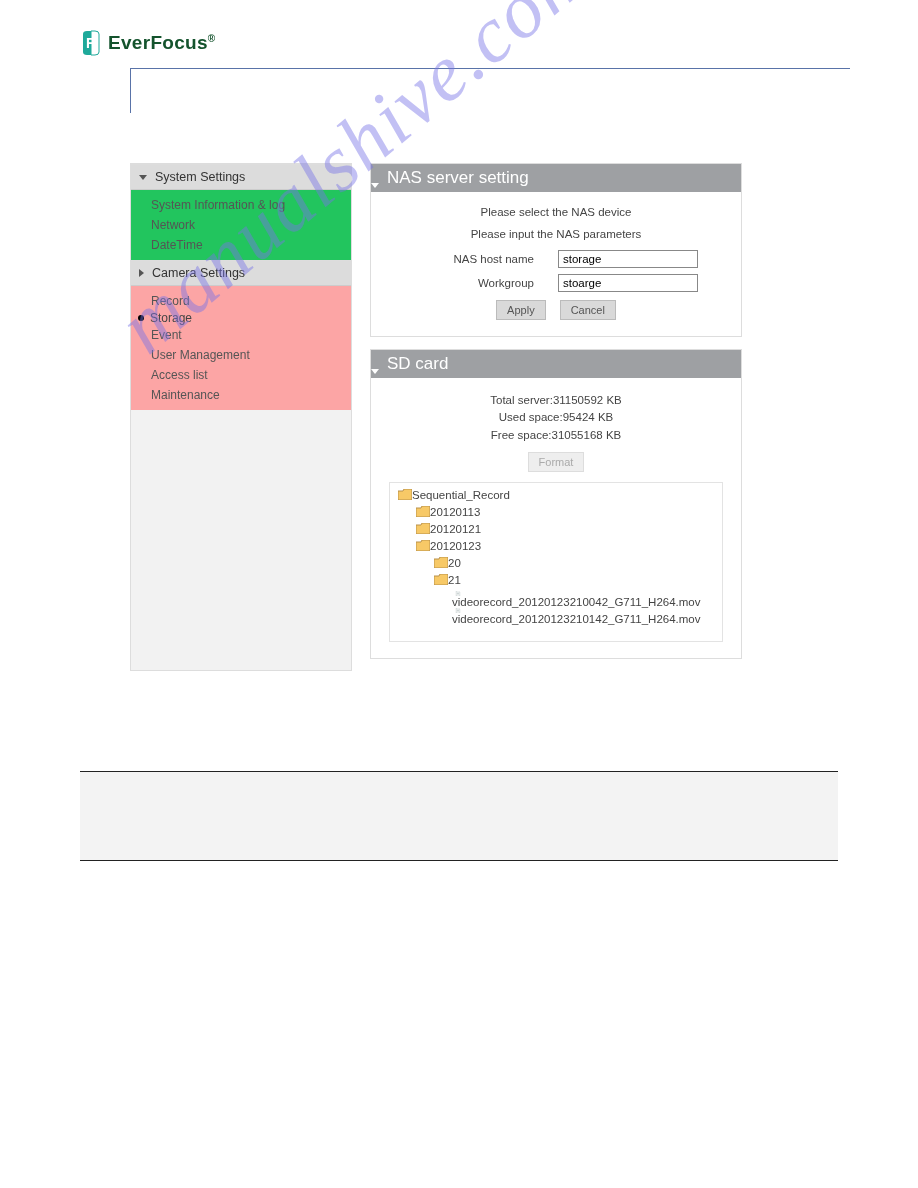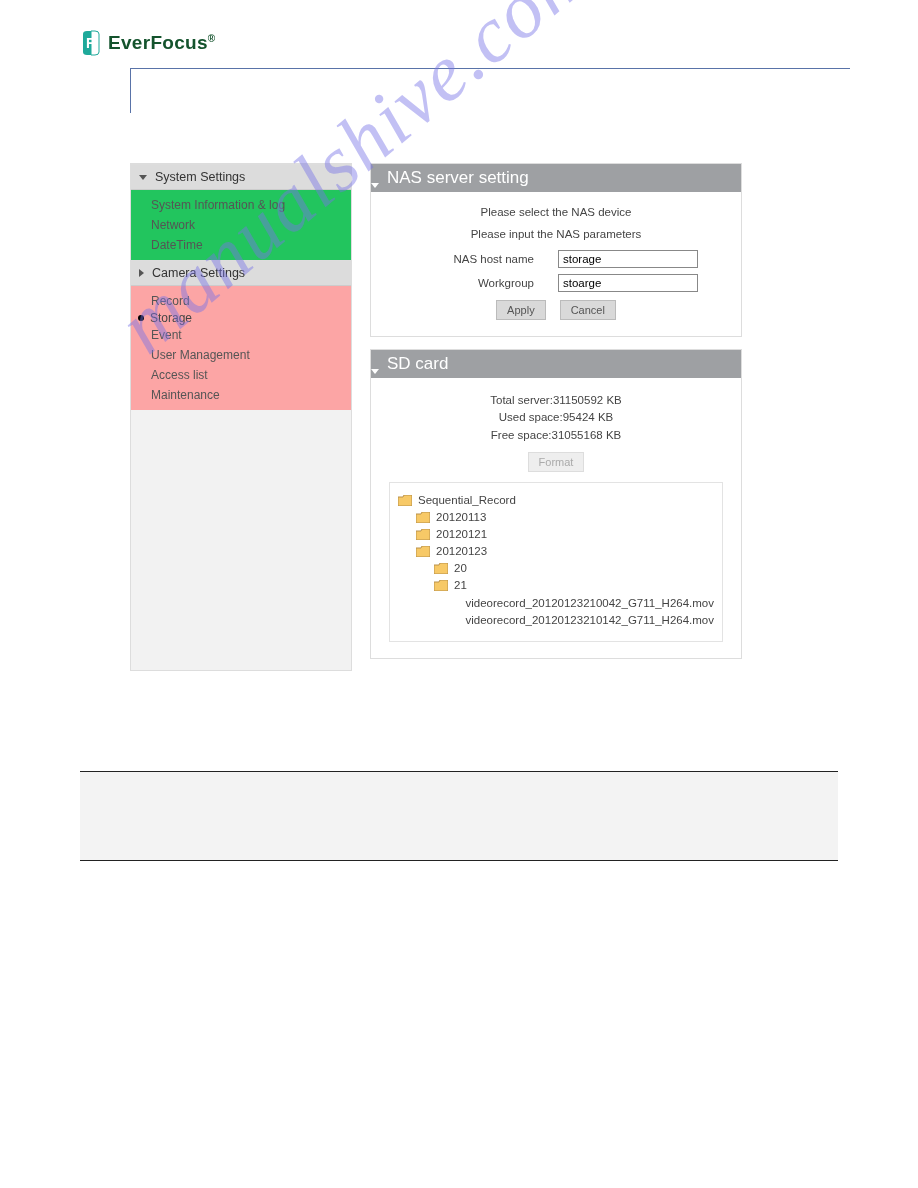--- a/index.html
+++ b/index.html
@@ -131,21 +131,21 @@
 
   .stats-line { line-height: 1.5; }
 
   .tree {
     text-align: left;
     border: 1px solid #e3e3e3;
     margin-top: 10px;
     padding: 6px 8px 16px;
     font-size: 11.5px;
   }
-  .tree-row { display:flex; align-items:flex-end; gap:6px; height:17px; white-space:nowrap;}
+  .tree-row { display:flex; align-items:flex-start; height:17px; white-space:nowrap;}
   .tree-ind0 { padding-left: 0; }
   .tree-ind1 { padding-left: 18px; }
   .tree-ind2 { padding-left: 36px; }
   .tree-ind3 { padding-left: 54px; flex-direction: column; }
   .fld { width:14px; height:11px; }
   .doc { width:12px; height:14px; }
 
   
   .wm {
     position: absolute;

